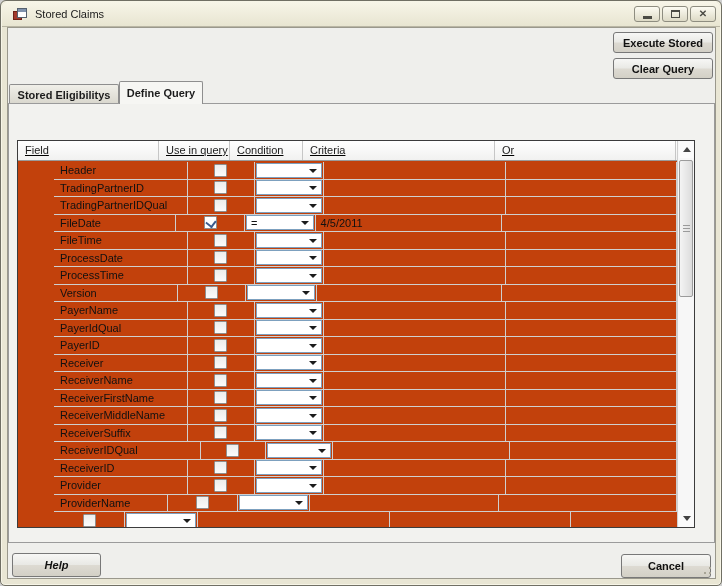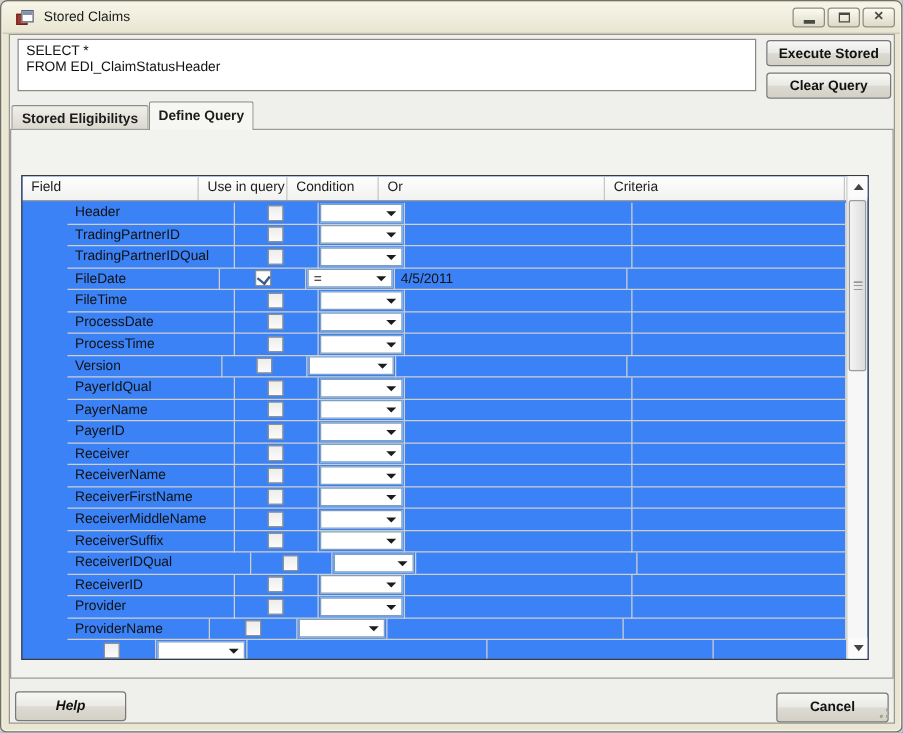--- a/index.html
+++ b/index.html
@@ -45,22 +45,22 @@
   .tab{position:absolute;font-size:11px;font-weight:bold;color:#1c1c1c;
     display:flex;align-items:center;justify-content:center;}
   .tab-inactive{left:1px;top:56px;width:110px;height:20px;background:linear-gradient(#f0efe9,#d9d7cd);
     border:1px solid #8e8e8e;border-bottom:none;border-radius:2px 2px 0 0;}
   .tab-active{left:111px;top:53px;width:84px;height:23px;background:#f6f6f3;
     border:1px solid #8e8e8e;border-bottom:none;border-radius:2px 2px 0 0;z-index:5;}
   .tabpage{position:absolute;left:0px;top:75px;width:707px;height:440px;
     background:#f2f2ef;border:1px solid #9b9b9b;}
 
   
-  .grid{position:absolute;left:8px;top:36px;width:678px;height:388px;background:#3b82f6;
-    border:1px solid #3c3c3c;overflow:hidden;}
+  .grid{position:absolute;left:8px;top:36px;width:678px;height:388px;background:#c2410c;
+    border:1px solid #3c3c3c;overflow:hidden;text-decoration:underline;}
   .grid-header{display:flex;height:20px;background:linear-gradient(#ffffff,#f1f1f0);
     border-bottom:1px solid #9a9a9a;}
   .grid-header .hcell{font-size:11px;color:#1c1c1c;padding:3px 0 0 7px;border-right:1px solid #c6c6c6;overflow:hidden;white-space:nowrap;}
   .grid-rows{position:absolute;left:0;top:21px;right:17px;bottom:0;overflow:hidden;padding-left:36px;}
   .grow{display:flex;height:17.5px;}
   .gcell{border-right:1px solid #cfcfcf;border-bottom:1px solid #cfcfcf;font-size:11px;color:#111;
     overflow:hidden;white-space:nowrap;display:flex;align-items:center;}
   .cell-field{padding-left:6px;}
   .cell-use{justify-content:center;}
   .cell-criteria,.cell-or{padding-left:5px;}
@@ -113,38 +113,34 @@
       <div class="winbtn max">
         <div class="glyph-max"></div>
       </div>
       <div class="winbtn close">
         <span class="glyph-close">✕</span>
       </div>
     </div>
 
     <div class="client">
 
-      <div class="sqlbox">
-        <div>SELECT *</div>
-        <div>FROM EDI_ClaimStatusHeader</div>
-      </div>
       <div class="btn btn-exec">Execute Stored</div>
       <div class="btn btn-clear">Clear Query</div>
 
       <div class="tab tab-inactive">Stored Eligibilitys</div>
       <div class="tab tab-active">Define Query</div>
 
       <div class="tabpage">
         <div class="grid">
           <div class="grid-header" id="grid-header">
               <div class="hcell" style="width: 141px;">Field</div>
               <div class="hcell" style="width: 71px;">Use in query</div>
               <div class="hcell" style="width: 73px;">Condition</div>
+              <div class="hcell" style="width: 192px;">Criteria</div>
               <div class="hcell" style="width: 181px;">Or</div>
-              <div class="hcell" style="width: 192px;">Criteria</div>
             </div>
           <div class="grid-rows" id="grid-rows">
               <div class="grow">
                 <div class="gcell cell-field" style="width: 141px;">Header</div>
                 <div class="gcell cell-use" style="width: 71px;">
                   <div class="checkbox"></div>
                 </div>
                 <div class="gcell cell-cond" style="width: 73px;">
                   <div class="combo">
                     <span></span>
@@ -246,35 +242,35 @@
                 <div class="gcell cell-cond" style="width: 73px;">
                   <div class="combo">
                     <span></span>
                     <span class="arrow"></span>
                   </div>
                 </div>
                 <div class="gcell cell-criteria" style="width: 192px;"></div>
                 <div class="gcell cell-or" style="width: 181px;"></div>
               </div>
               <div class="grow">
+                <div class="gcell cell-field" style="width: 141px;">PayerName</div>
+                <div class="gcell cell-use" style="width: 71px;">
+                  <div class="checkbox"></div>
+                </div>
+                <div class="gcell cell-cond" style="width: 73px;">
+                  <div class="combo">
+                    <span></span>
+                    <span class="arrow"></span>
+                  </div>
+                </div>
+                <div class="gcell cell-criteria" style="width: 192px;"></div>
+                <div class="gcell cell-or" style="width: 181px;"></div>
+              </div>
+              <div class="grow">
                 <div class="gcell cell-field" style="width: 141px;">PayerIdQual</div>
-                <div class="gcell cell-use" style="width: 71px;">
-                  <div class="checkbox"></div>
-                </div>
-                <div class="gcell cell-cond" style="width: 73px;">
-                  <div class="combo">
-                    <span></span>
-                    <span class="arrow"></span>
-                  </div>
-                </div>
-                <div class="gcell cell-criteria" style="width: 192px;"></div>
-                <div class="gcell cell-or" style="width: 181px;"></div>
-              </div>
-              <div class="grow">
-                <div class="gcell cell-field" style="width: 141px;">PayerName</div>
                 <div class="gcell cell-use" style="width: 71px;">
                   <div class="checkbox"></div>
                 </div>
                 <div class="gcell cell-cond" style="width: 73px;">
                   <div class="combo">
                     <span></span>
                     <span class="arrow"></span>
                   </div>
                 </div>
                 <div class="gcell cell-criteria" style="width: 192px;"></div>

